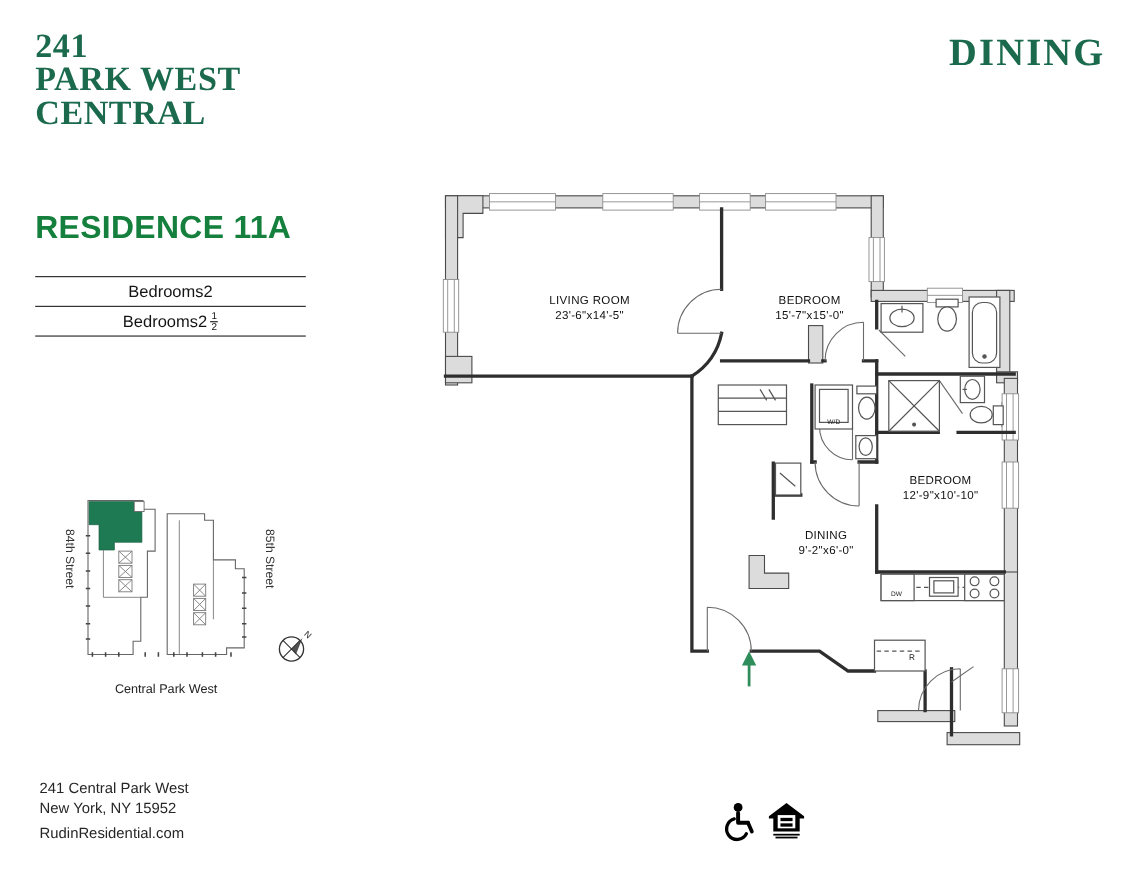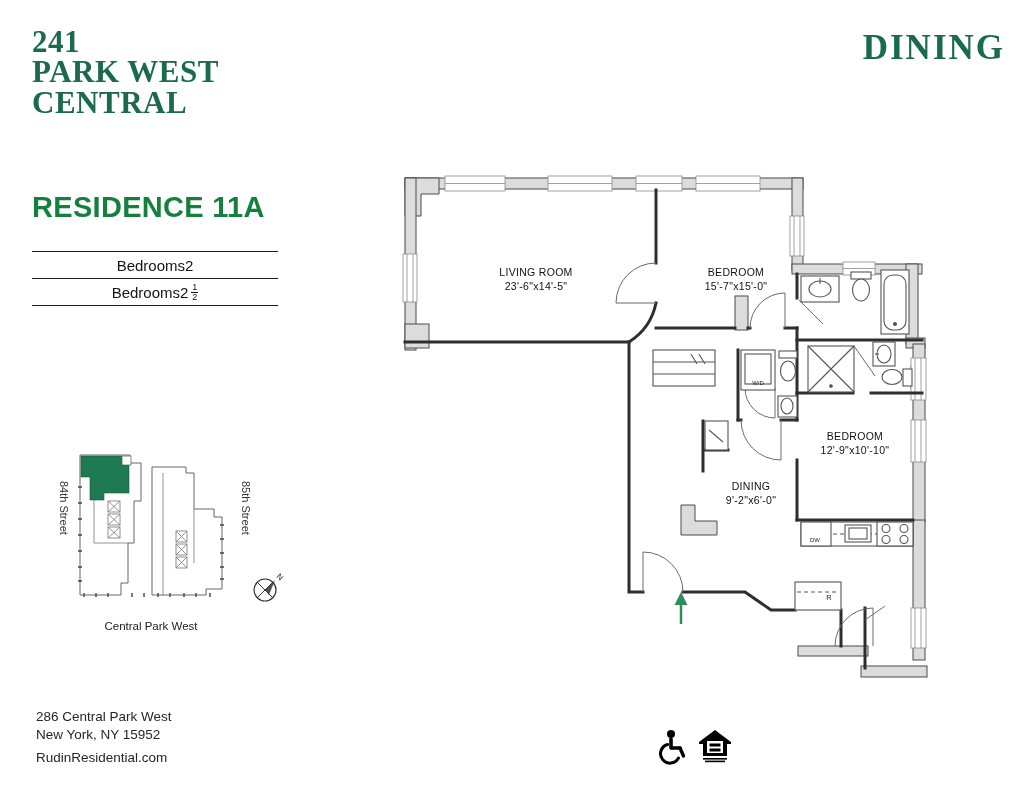--- a/index.html
+++ b/index.html
@@ -274,21 +274,21 @@
       <text x="358" y="336">9'-2"x6'-0"</text>
     </g>
 
     <g>
       <line x1="288" y1="456" x2="288" y2="434" stroke="#2f8c5b" stroke-width="2.5"></line>
       <polygon points="288,424 281.5,437 294.5,437" fill="#2f8c5b"></polygon>
     </g>
   </svg>
 
   <div class="footer-addr">
-    <div>286 Central Park West</div>
+    <div>241 Central Park West</div>
     <div>New York, NY 15952</div>
   </div>
   <div class="footer-web">RudinResidential.com</div>
 
   <div class="icons">
     <svg width="34" height="36" viewBox="0 0 34 36">
       <circle cx="17" cy="5" r="4" fill="#000"></circle>
       <path d="M17,10 V19 H26" stroke="#000" stroke-width="3.6" fill="none" stroke-linecap="round" stroke-linejoin="round"></path>
       <path d="M26,19 L29.5,27" stroke="#000" stroke-width="3.4" fill="none" stroke-linecap="round"></path>
       <path d="M13.5,15.5 A9.5,9.5 0 1 0 24.5,29" stroke="#000" stroke-width="3" fill="none" stroke-linecap="round"></path>

